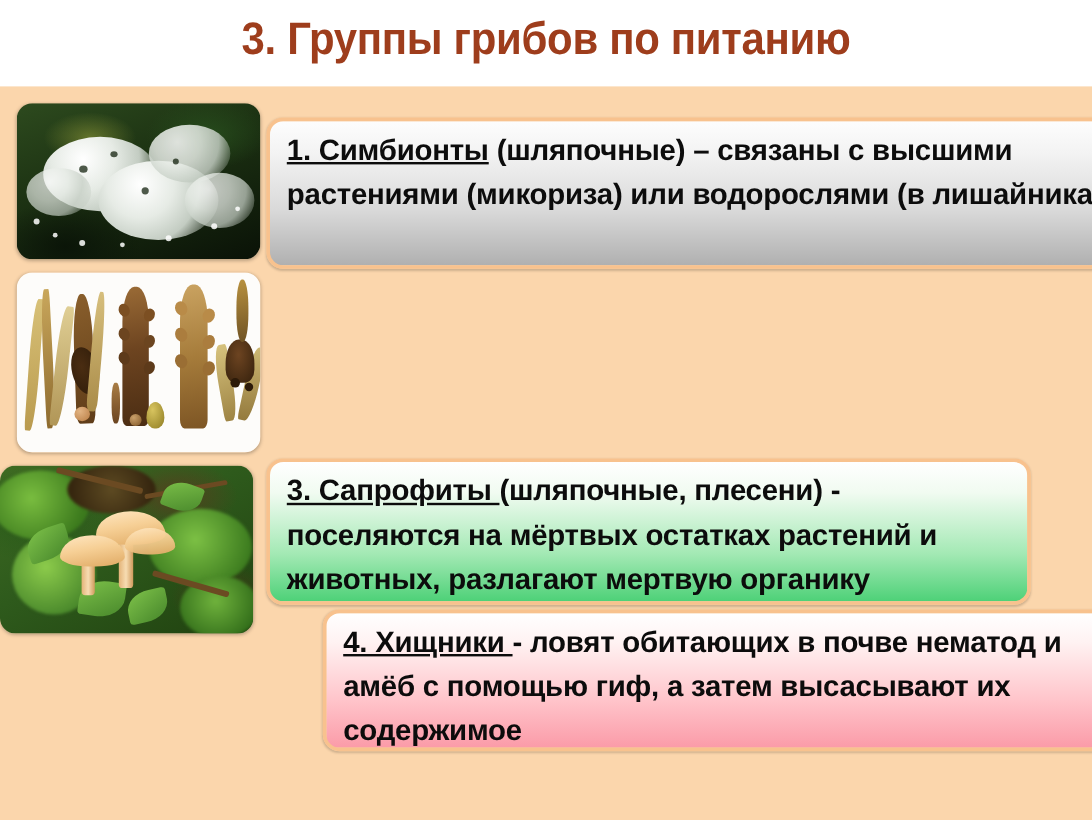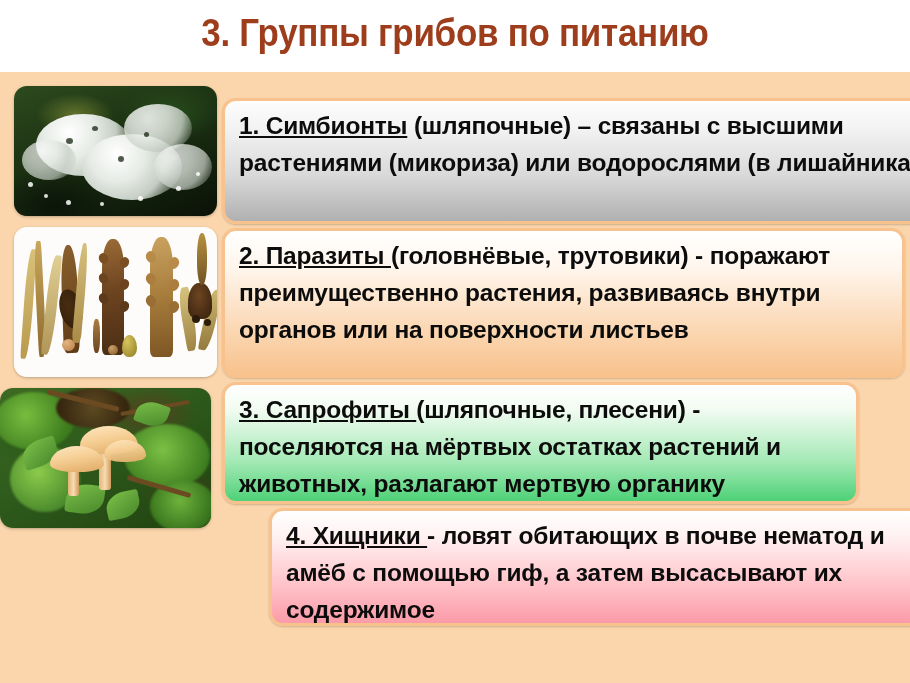--- a/index.html
+++ b/index.html
@@ -260,23 +260,20 @@
       <div class="shroom-cap" style="left:80px; top:38px; width:58px; height:28px;"></div>
       <div class="shroom-cap" style="left:50px; top:58px; width:54px; height:26px;"></div>
       <div class="shroom-cap" style="left:104px;top:52px; width:42px; height:22px; opacity:.95;"></div>
     </div>
   </div>
 
   <div class="block" id="block-1">
     <span class="lead">1. Симбионты</span><span> (шляпочные) – связаны с высшими растениями (микориза) или водорослями (в лишайниках)</span>
   </div>
 
-  <div class="block" id="block-2">
-    <span class="lead">2. Паразиты </span><span>(головнёвые, трутовики) - поражают преимущественно растения, развиваясь внутри органов или на поверхности листьев</span>
-  </div>
 
   <div class="block" id="block-3">
     <span class="lead">3. Сапрофиты </span><span>(шляпочные, плесени) - поселяются на мёртвых остатках растений и животных, разлагают мертвую органику</span>
   </div>
 
   <div class="block" id="block-4">
     <span class="lead">4. Хищники </span><span>- ловят обитающих в почве нематод и амёб с помощью гиф, а затем высасывают их содержимое</span>
   </div>
 
 </div>

